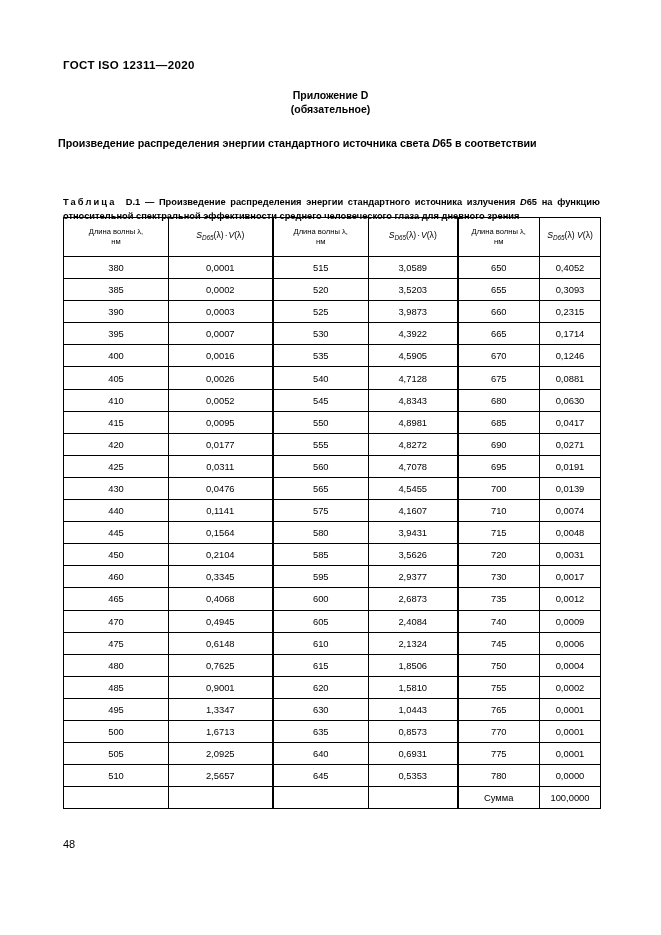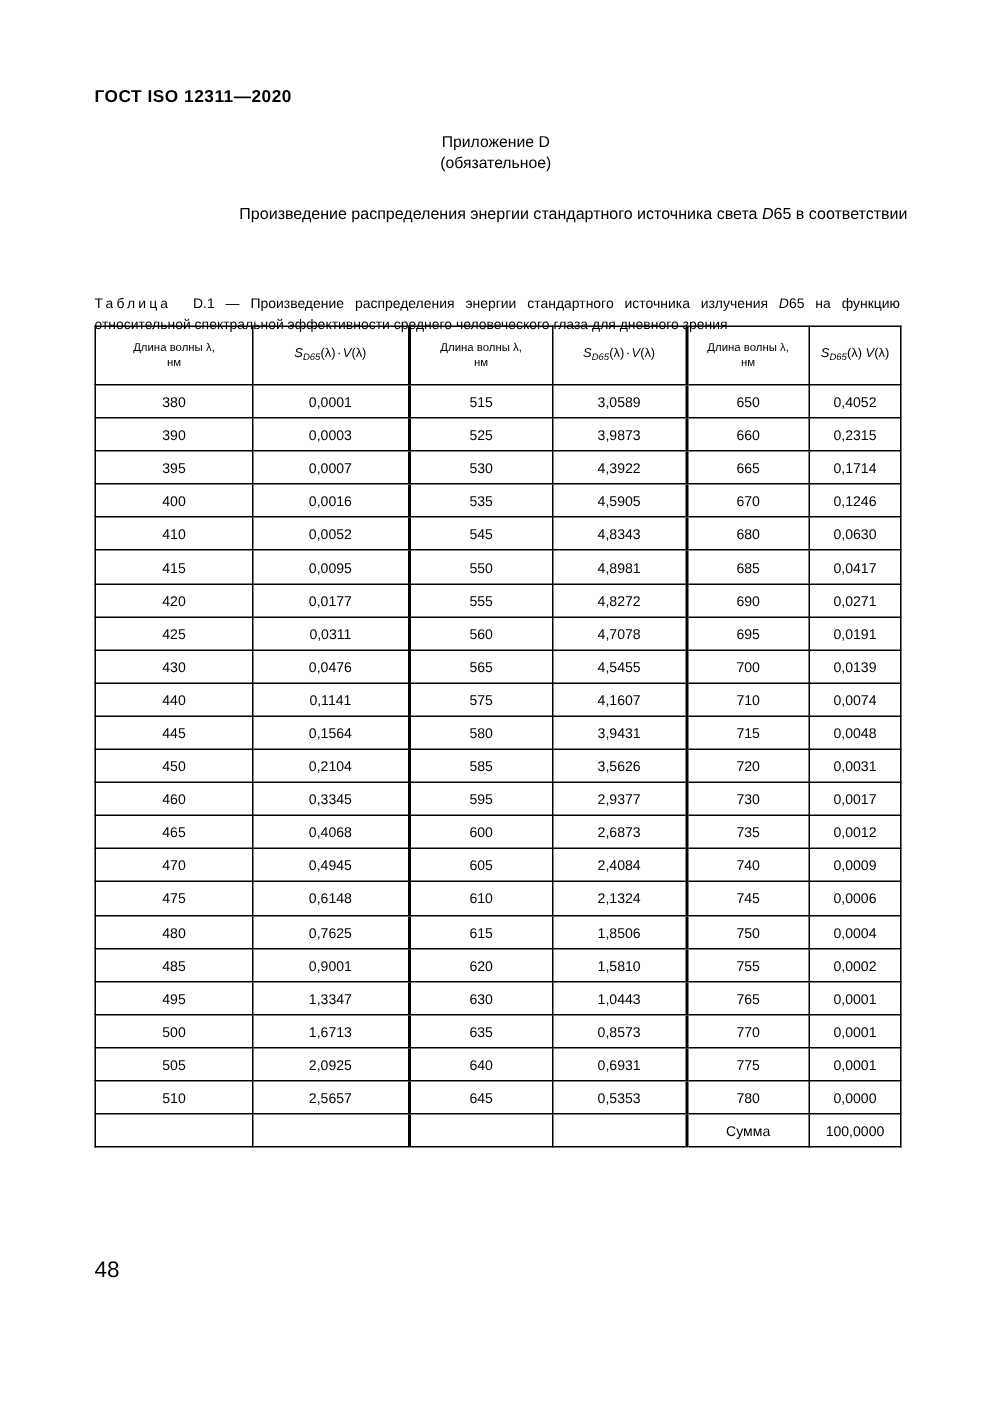--- a/index.html
+++ b/index.html
@@ -36,46 +36,47 @@
   }
 
   
   .appendix-block {
     position: absolute;
     left: 0;
     right: 0;
     top: 88px;
     text-align: center;
     font-size: 10.5px;
-    font-weight: normal;
+    font-weight: bold;
     line-height: 14px;
   }
 
   
   .main-title {
     position: absolute;
-    left: 88px;
+    left: 58px;
     width: 517px;
     top: 135px;
-    text-align: right;
+    text-align: left;
     font-size: 10.7px;
-    font-weight: normal;
+    font-weight: bold;
     line-height: 16.2px;
   }
   .it { font-style: italic; }
 
   
   .table-caption {
     position: absolute;
     left: 63px;
     width: 537px;
     top: 196px;
     font-size: 9.3px;
     line-height: 13.6px;
     text-align: justify;
+    font-weight: bold;
   }
   .caption-label { letter-spacing: 2.1px; }
 
   
   .tbl-wrap {
     position: absolute;
     left: 63px;
     top: 217px;
     width: 537px;
   }
@@ -119,21 +120,21 @@
     vertical-align: -0.28em;
     letter-spacing: 0;
   }
   .dot { padding: 0 1px; }
 
   
   .page-number {
     position: absolute;
     left: 63px;
     top: 838px;
-    font-size: 15px;
+    font-size: 11px;
   }
 </style>
 </head>
 <body>
 
 <div class="page">
 
   <div class="doc-header">ГОСТ ISO 12311—2020</div>
 
   <div class="appendix-block">
@@ -191,20 +192,28 @@
       <tbody id="table-body">
           <tr>
             <td class="first-col">380</td>
             <td>0,0001</td>
             <td class="grp-start">515</td>
             <td>3,0589</td>
             <td class="grp-start">650</td>
             <td class="grp-end">0,4052</td>
           </tr>
           <tr>
+            <td class="first-col">385</td>
+            <td>0,0002</td>
+            <td class="grp-start">520</td>
+            <td>3,5203</td>
+            <td class="grp-start">655</td>
+            <td class="grp-end">0,3093</td>
+          </tr>
+          <tr>
             <td class="first-col">390</td>
             <td>0,0003</td>
             <td class="grp-start">525</td>
             <td>3,9873</td>
             <td class="grp-start">660</td>
             <td class="grp-end">0,2315</td>
           </tr>
           <tr>
             <td class="first-col">395</td>
             <td>0,0007</td>
@@ -215,20 +224,28 @@
           </tr>
           <tr>
             <td class="first-col">400</td>
             <td>0,0016</td>
             <td class="grp-start">535</td>
             <td>4,5905</td>
             <td class="grp-start">670</td>
             <td class="grp-end">0,1246</td>
           </tr>
           <tr>
+            <td class="first-col">405</td>
+            <td>0,0026</td>
+            <td class="grp-start">540</td>
+            <td>4,7128</td>
+            <td class="grp-start">675</td>
+            <td class="grp-end">0,0881</td>
+          </tr>
+          <tr>
             <td class="first-col">410</td>
             <td>0,0052</td>
             <td class="grp-start">545</td>
             <td>4,8343</td>
             <td class="grp-start">680</td>
             <td class="grp-end">0,0630</td>
           </tr>
           <tr>
             <td class="first-col">415</td>
             <td>0,0095</td>

